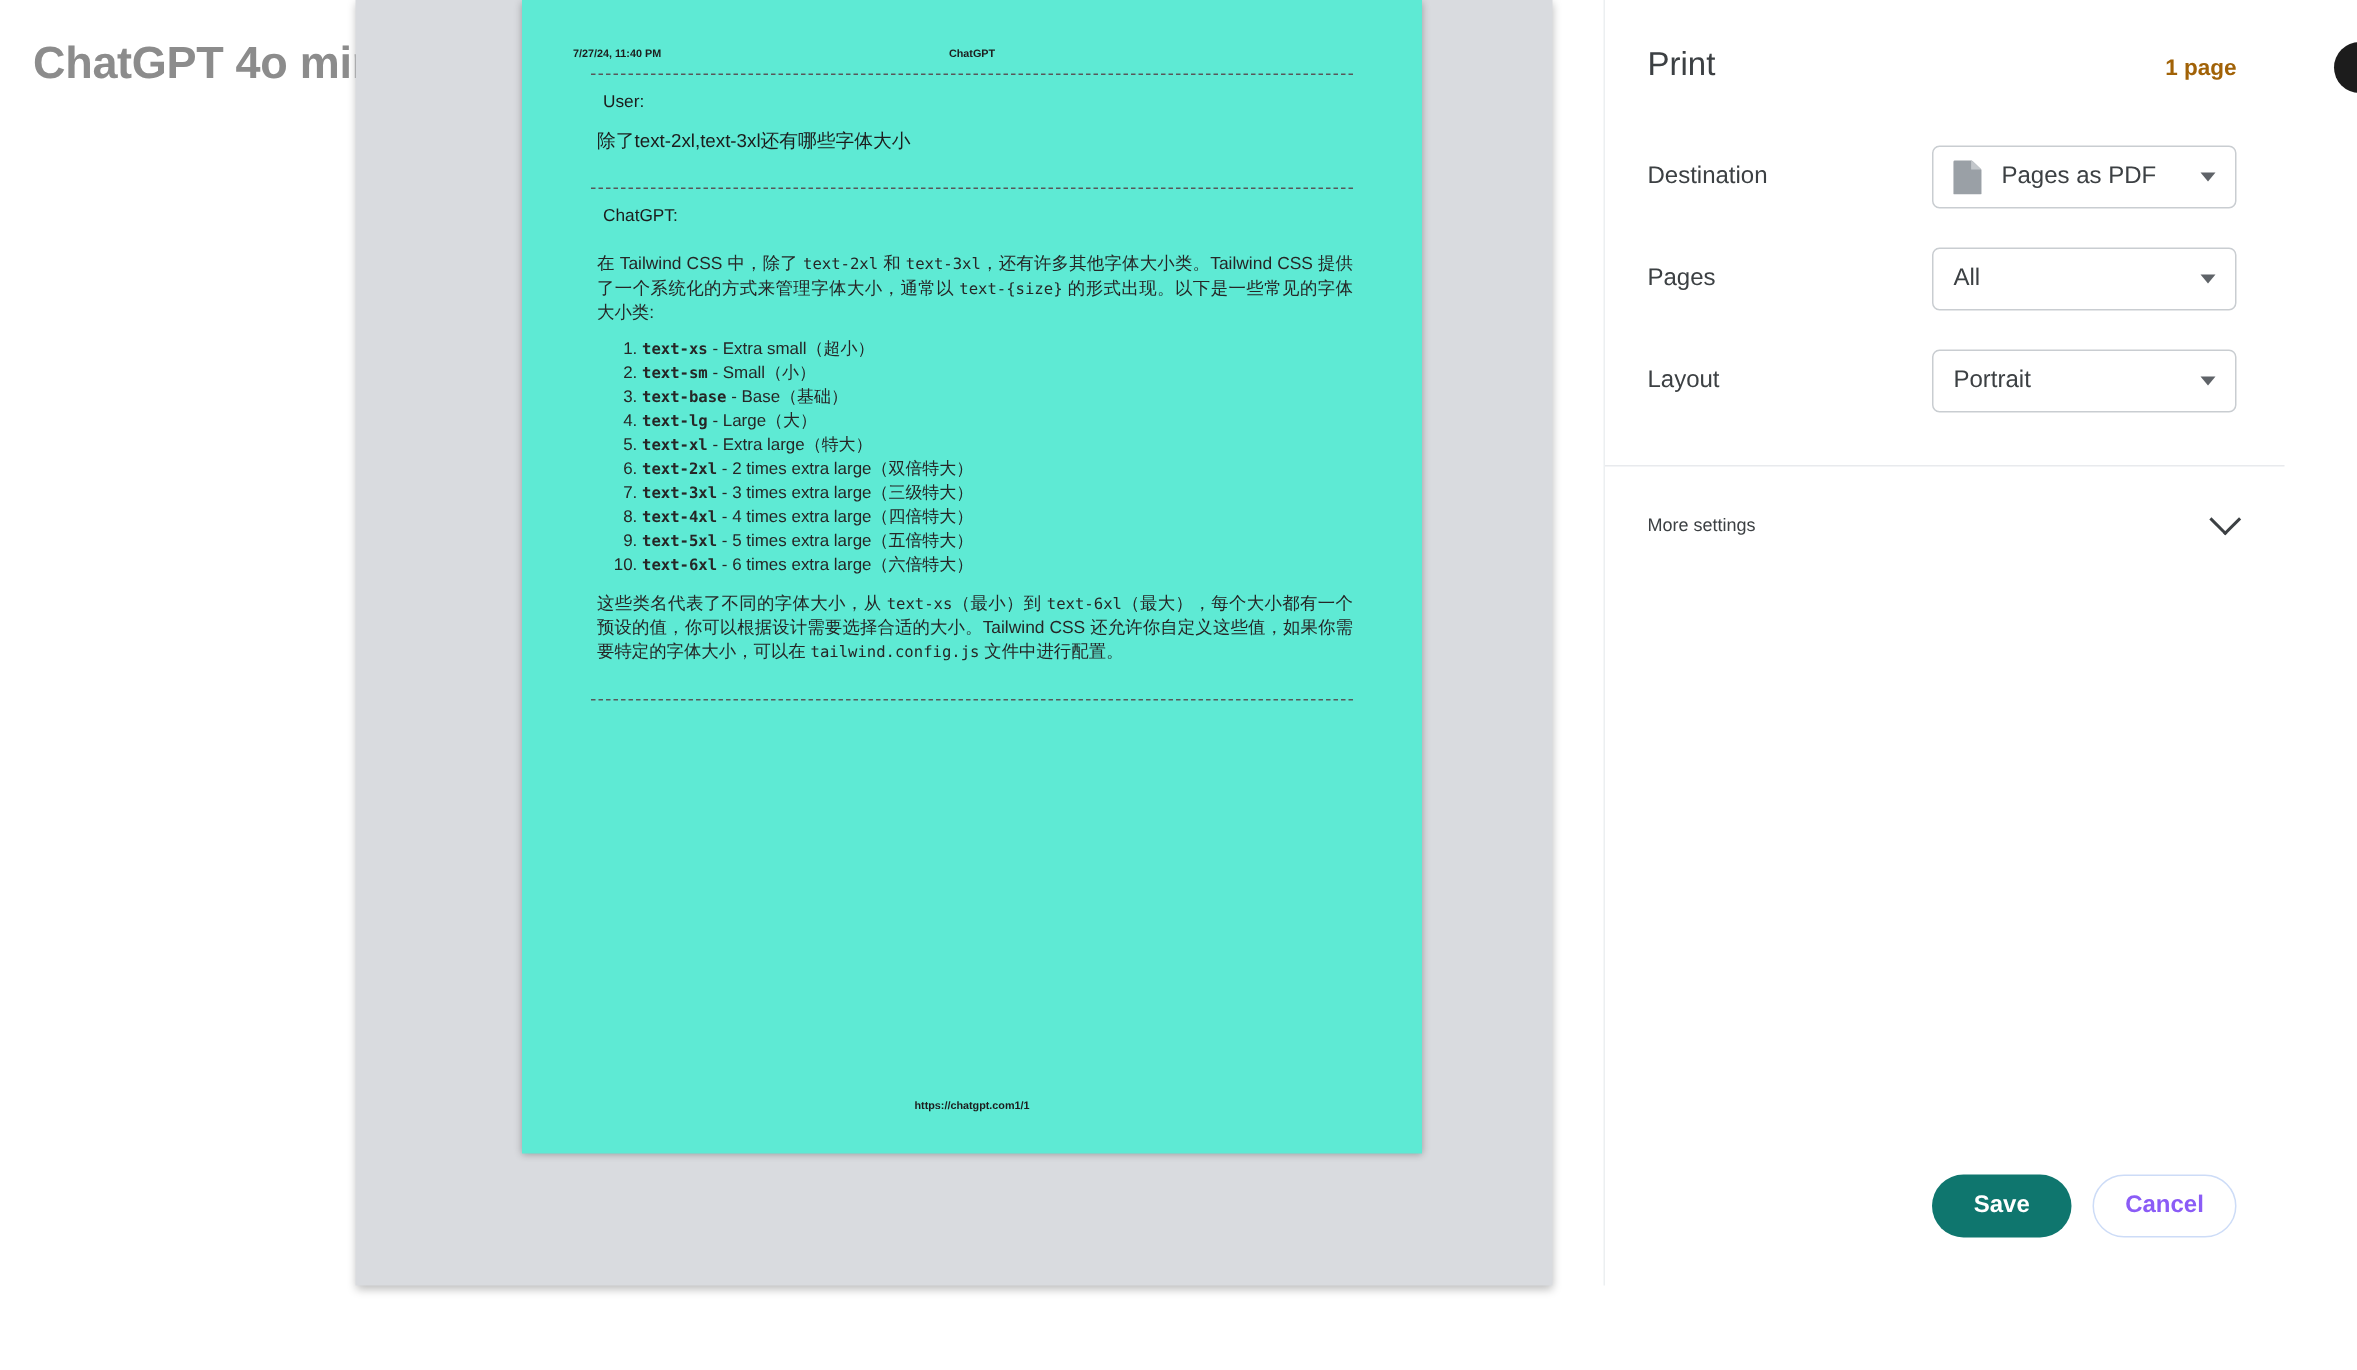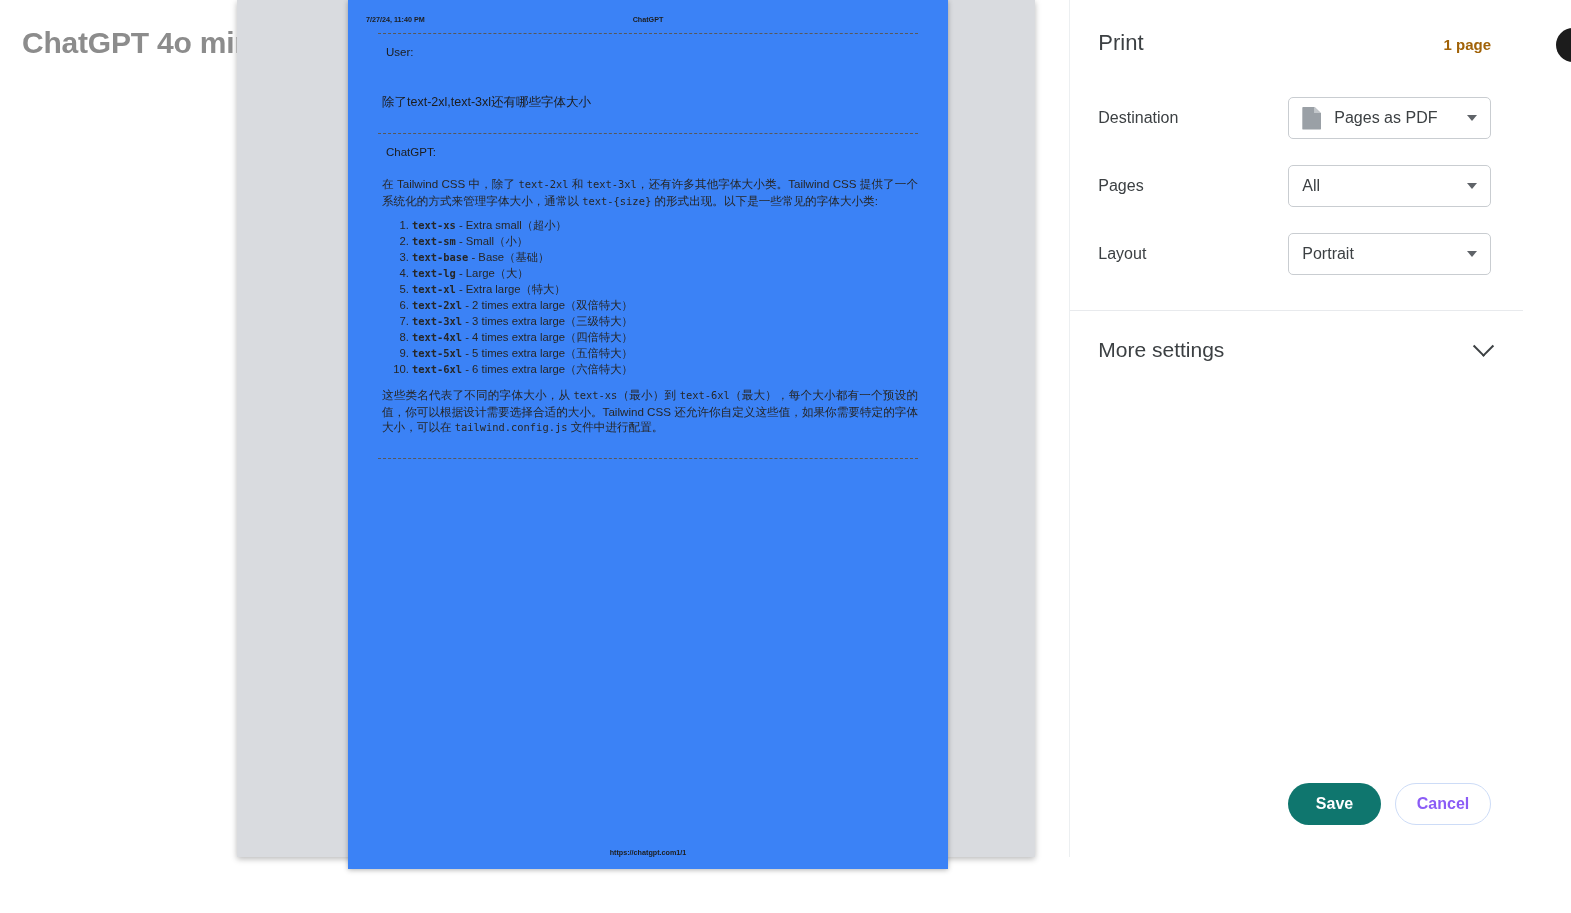--- a/index.html
+++ b/index.html
@@ -50,24 +50,24 @@
     position: relative;
     width: 820px; height: 857px;
     background: #d9dbdf;
     box-shadow: 0 2px 6px rgba(0,0,0,0.28);
   }
 
   
   #pdf-page {
     position: absolute;
     left: 111px; top: 0;
-    width: 600px; height: 869px;
-    background: #3b82f6;
+    width: 600px; height: 769px;
+    background: #5eead4;
     box-shadow: 0 1px 5px rgba(0,0,0,0.30);
-    padding: 0;
+    padding: 16px;
   }
   .pdf-inner { position: relative; width: 100%; height: 100%; }
 
   .pdf-header-row {
     position: absolute;
     left: 18px; right: 18px; top: 15px;
     display: flex; justify-content: space-between;
     font-size: 7.2px; font-weight: bold; color: #1d1d1d;
   }
   .pdf-header-row .center {
@@ -81,21 +81,21 @@
   .dashed-sep {
     border-top: 1.1px dashed #58585a;
     margin: 0;
   }
   .turn-label {
     font-size: 11.5px; color: #1c1c1c;
     margin: 12px 0 0 8px;
   }
   .user-question {
     font-size: 12.5px; color: #1c1c1c;
-    margin: 36px 0 22px 4px;
+    margin: 12px 0 22px 4px;
   }
   .sep-gap-a { margin-top: 0px; }
 
   .assistant-body {
     margin: 18px 0 0 4px;
     color: #262626;
   }
   .para {
     font-size: 11.6px;
     line-height: 15.6px;
@@ -197,21 +197,21 @@
   .panel-divider {
     height: 1px; background: #e8eaed;
     margin: 22px 0 0 0;
   }
   #more-settings {
     display: flex; align-items: center; justify-content: space-between;
     padding: 0 32px 0 28px;
     height: 62px;
     margin-top: 8px;
   }
-  #more-settings .ms-label { font-size: 21px; color: #3c4043; }
+  #more-settings .ms-label { font-size: 12px; color: #3c4043; }
   .chevron-down {
     width: 15px; height: 15px;
     border-right: 2.2px solid #3c4043;
     border-bottom: 2.2px solid #3c4043;
     transform: rotate(45deg) translate(-3px,-3px);
   }
 
   .panel-actions {
     position: absolute;
     right: 32px; bottom: 32px;

